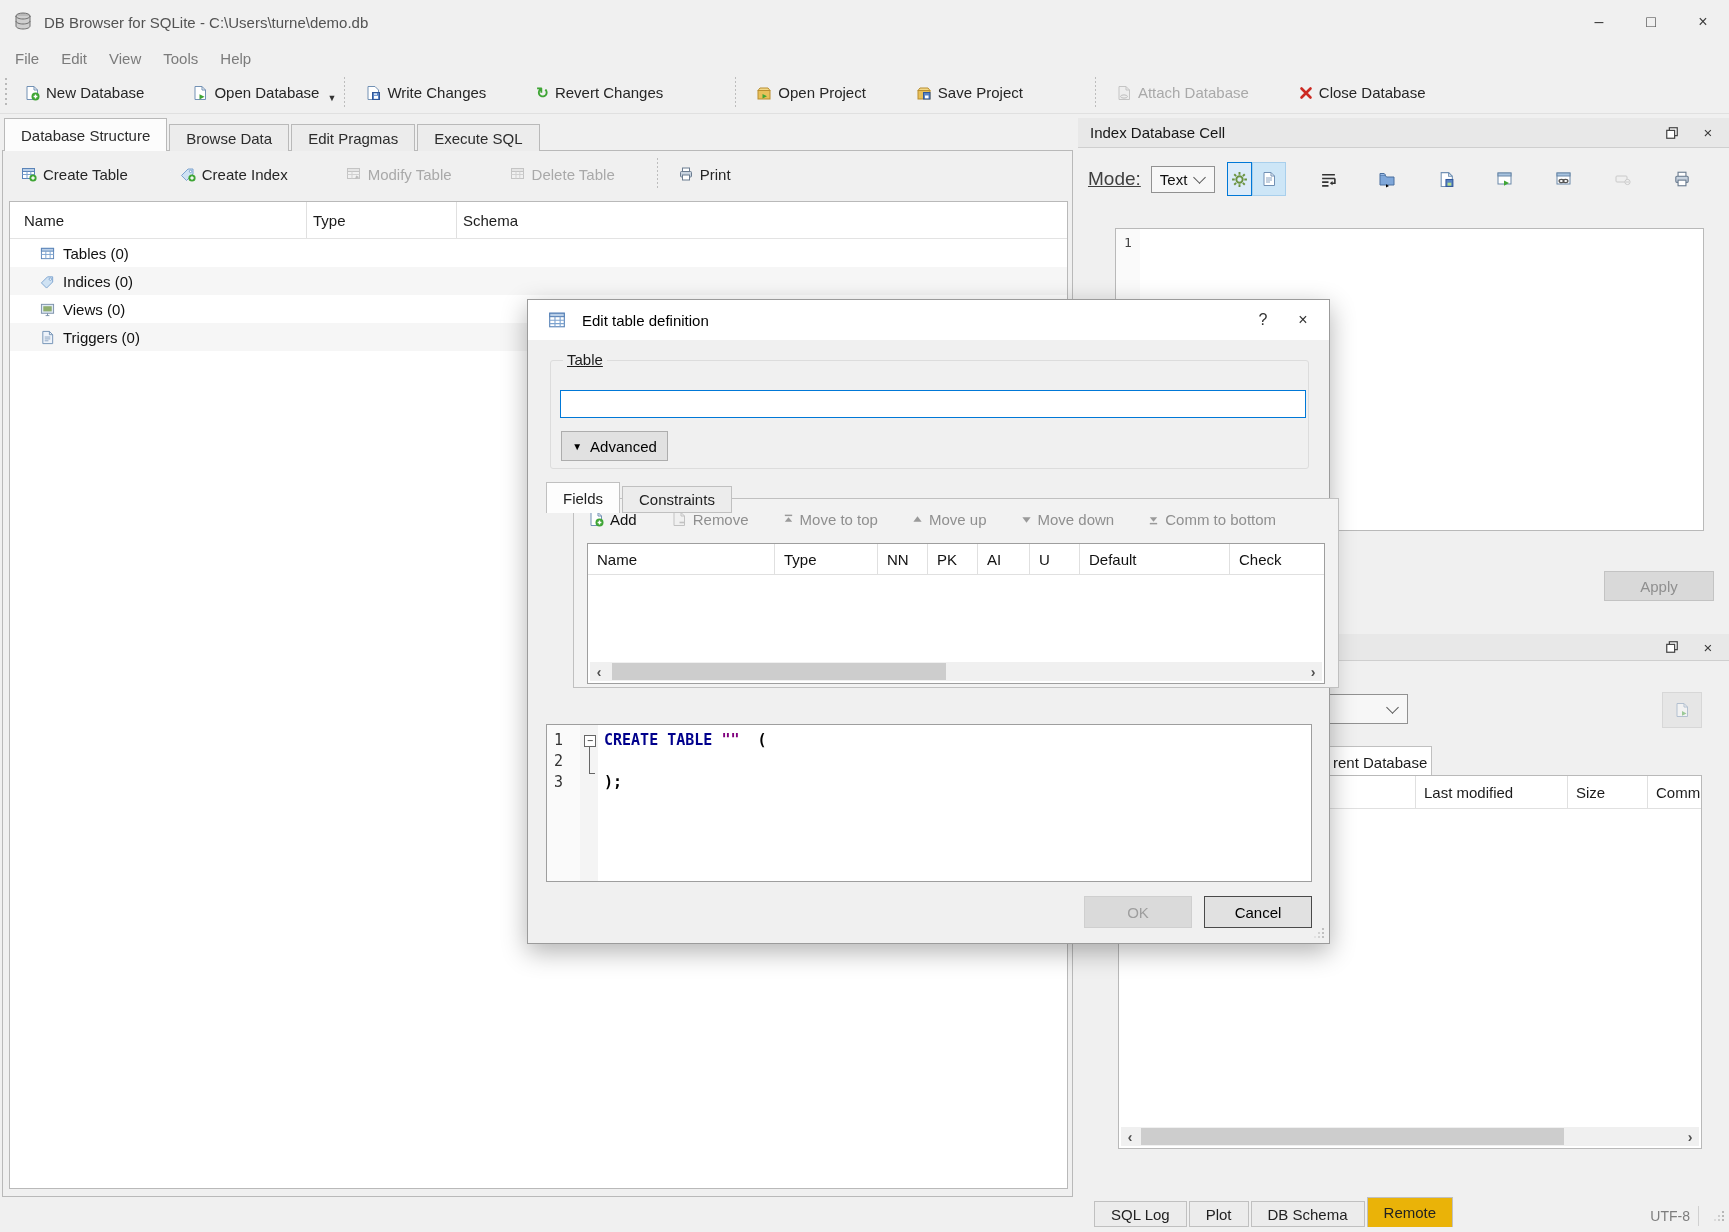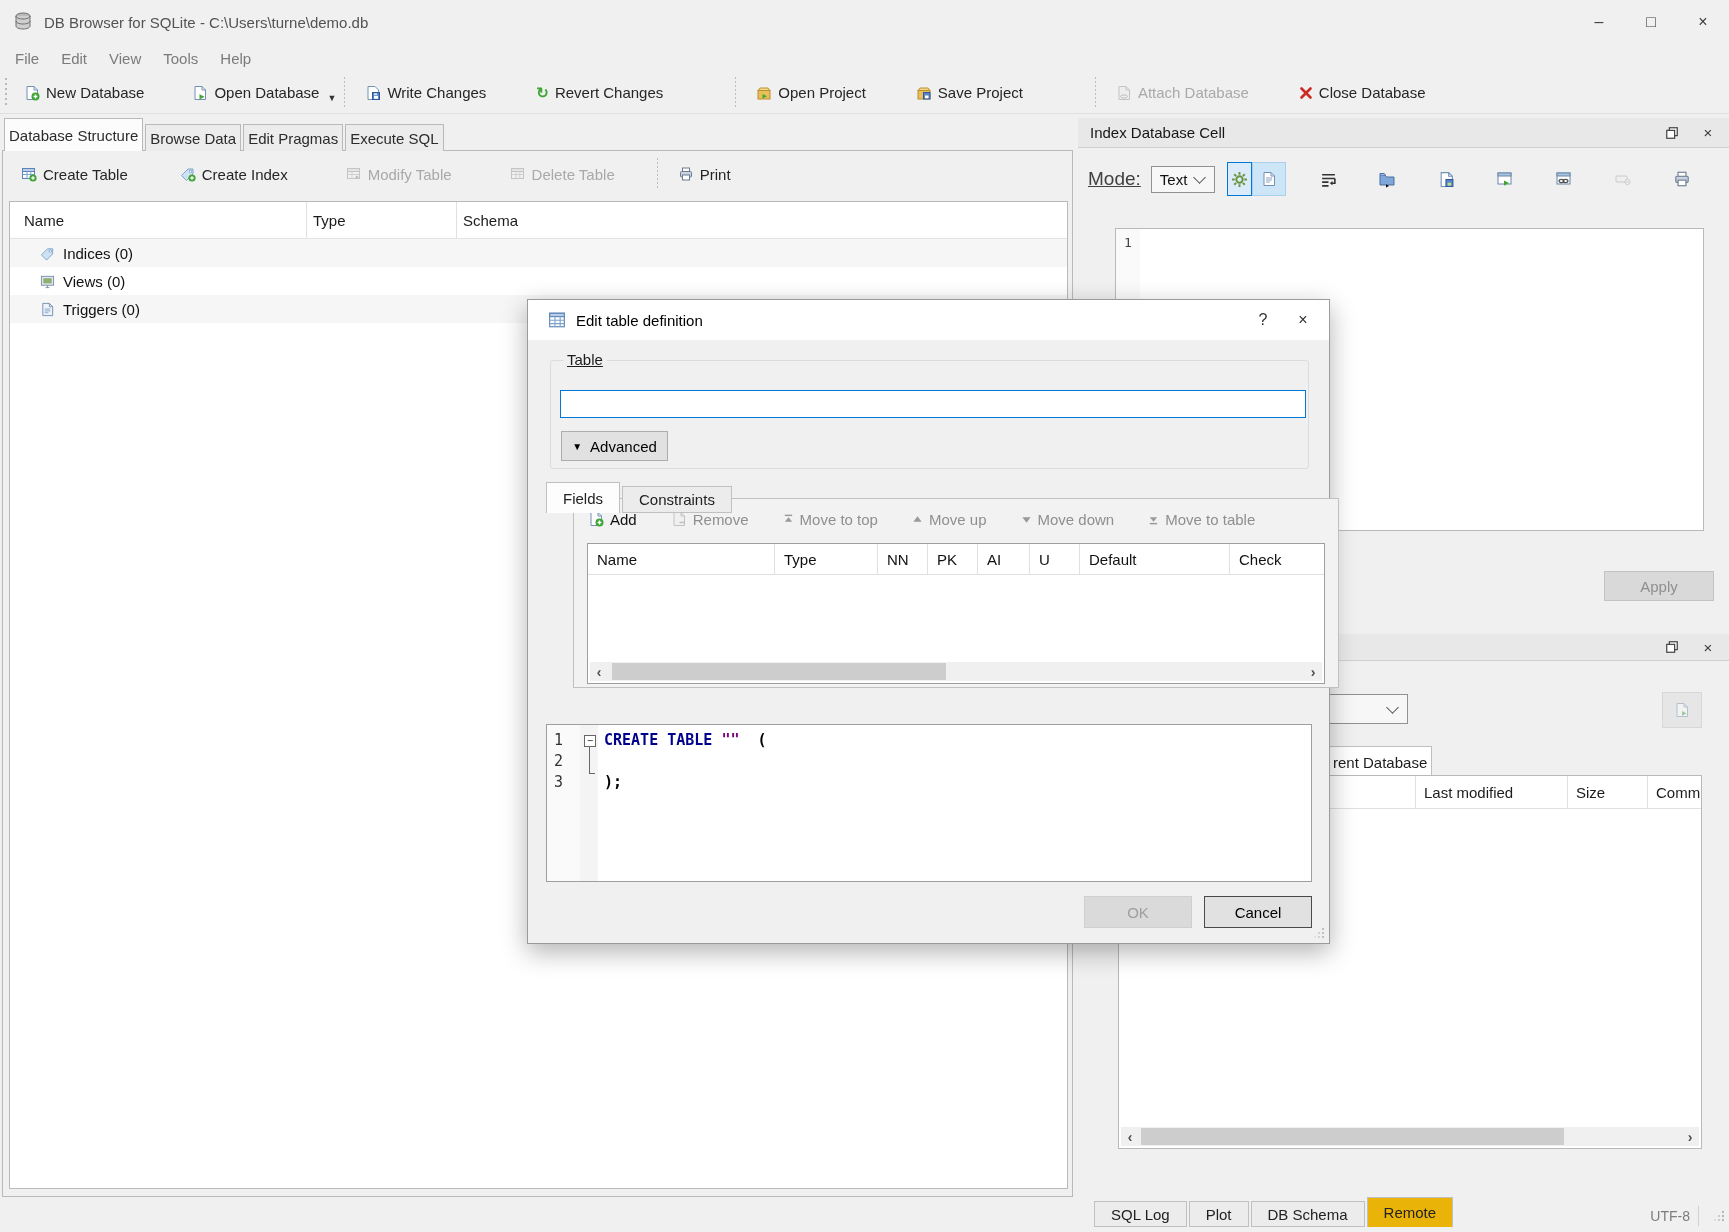--- a/index.html
+++ b/index.html
@@ -27,21 +27,21 @@
            background-size:2px 100%;background-repeat:no-repeat;background-position:center;}
   .tb-btn{display:flex;align-items:center;gap:6px;padding:0 12px;height:32px;font-size:15px;color:#262626;}
   .tb-btn.disabled{color:#a9a9a9;}
   .tb-sep{width:1px;height:32px;margin:0 8px;
           background-image:repeating-linear-gradient(#bdbdbd 0 2px, transparent 2px 4px);}
   .tb-caret{font-size:9px;color:#333;margin-left:-4px;margin-top:10px;}
 
   
   .tabbar{left:4px;top:118px;height:33px;display:flex;align-items:flex-end;z-index:3;}
   .mtab{border:1px solid #b9b9b9;border-bottom:none;background:#ececec;height:26px;
-        display:flex;align-items:center;padding:0 4px;font-size:15px;color:#2c2c2c;margin-right:2px;}
+        display:flex;align-items:center;padding:0 16px;font-size:15px;color:#2c2c2c;margin-right:2px;}
   .mtab.active{background:#fcfcfc;height:32px;position:relative;z-index:4;}
 
   
   .left-pane{left:2px;top:150px;width:1071px;height:1047px;background:#f0f0f0;
              border:1px solid #b9b9b9;box-sizing:border-box;z-index:2;}
   .sub-toolbar{display:flex;align-items:center;height:46px;padding-left:6px;}
   .tree-box{position:absolute;left:6px;top:50px;right:4px;bottom:7px;background:#fff;
             border:1px solid #b9b9b9;}
   .tree-header{display:flex;height:36px;border-bottom:1px solid #e3e3e3;font-size:15px;color:#1c1c1c;}
   .th-cell{display:flex;align-items:center;padding-left:6px;border-right:1px solid #e0e0e0;box-sizing:border-box;}
@@ -102,21 +102,21 @@
   .btab.active{background:#eab308;height:29px;border-bottom:none;}
 
   
   .statusbar{left:0;top:1200px;width:1729px;height:32px;display:flex;align-items:center;}
   .enc{margin-left:auto;font-size:14px;color:#7d7d7d;padding-right:8px;border-right:1px solid #d0d0d0;margin-right:14px;height:20px;display:flex;align-items:center;}
 
   
   .dialog{left:527px;top:299px;width:803px;height:645px;background:#f0f0f0;border:1px solid #9b9b9b;
           box-shadow:0 8px 24px rgba(0,0,0,.30);z-index:50;box-sizing:border-box;}
   .dlg-titlebar{height:40px;background:#fff;display:flex;align-items:center;}
-  .dlg-title{font-size:15px;color:#000;margin-left:10px;}
+  .dlg-title{font-size:15px;color:#000;margin-left:16px;}
   .dlg-tbtn{width:40px;height:40px;display:flex;align-items:center;justify-content:center;
             font-size:16px;color:#333;}
   .groupbox{position:absolute;left:22px;top:60px;width:757px;height:107px;border:1px solid #dcdcdc;
             border-radius:3px;}
   .gb-label{position:absolute;left:12px;top:-10px;background:#f0f0f0;padding:0 4px;font-size:15px;color:#1c1c1c;text-decoration:underline;}
   .tbl-input{position:absolute;left:9px;top:29px;width:736px;height:26px;border:1px solid #0078d7;
              background:#fff;font-size:15px;padding:0 4px;outline:none;}
   .adv-btn{position:absolute;left:33px;top:131px;width:107px;height:30px;background:#e1e1e1;
            border:1px solid #adadad;display:flex;align-items:center;justify-content:center;gap:8px;
            font-size:15px;color:#000;box-sizing:border-box;}
@@ -339,20 +339,30 @@
       <span>Print</span>
     </span>
   </div>
 
   <div class="tree-box">
     <div class="tree-header">
       <span class="th-cell" style="width:297px;padding-left:14px;">Name</span>
       <span class="th-cell" style="width:150px;">Type</span>
       <span class="th-cell" style="flex:1;border-right:none;">Schema</span>
     </div>
+    <div class="tree-row">
+      <span>
+          <svg width="15" height="15" viewBox="0 0 16 16">
+            <rect x="1.5" y="2.5" width="13" height="11" fill="#fff" stroke="#5b84b8"></rect>
+            <rect x="1.5" y="2.5" width="13" height="3" fill="#b9cfe8" stroke="#5b84b8"></rect>
+            <path d="M1.5 9h13M6.2 5.5v8M10.8 5.5v8" stroke="#7da3cf"></path>
+          </svg>
+        </span>
+      <span>Tables (0)</span>
+    </div>
     <div class="tree-row alt">
       <span>
           <svg width="15" height="15" viewBox="0 0 16 16">
             <path d="M1.5 9.5L8 3h5.5v5.5L7 15z" fill="#cfe2f3" stroke="#7da3cf"></path>
             <circle cx="11" cy="5.5" r="1.3" fill="#fff" stroke="#7da3cf"></circle>
           </svg>
         </span>
       <span>Indices (0)</span>
     </div>
     <div class="tree-row">
@@ -616,21 +626,21 @@
           </span>
         <span>Move down</span>
       </span>
       <span class="fp-item">
         <span>
             <svg width="11" height="11" viewBox="0 0 12 12">
               <path d="M6 8.5l-4-5h8z" fill="#9a9a9a"></path>
               <path d="M2 10.5h8" stroke="#9a9a9a" stroke-width="1.6"></path>
             </svg>
           </span>
-        <span>Move to table</span>
+        <span>Comm to bottom</span>
       </span>
     </div>
     <div class="fields-table">
       <div class="ft-header">
         <span class="ft-th" style="width:187px;">Name</span>
         <span class="ft-th" style="width:103px;">Type</span>
         <span class="ft-th" style="width:50px;">NN</span>
         <span class="ft-th" style="width:50px;">PK</span>
         <span class="ft-th" style="width:52px;">AI</span>
         <span class="ft-th" style="width:50px;">U</span>

